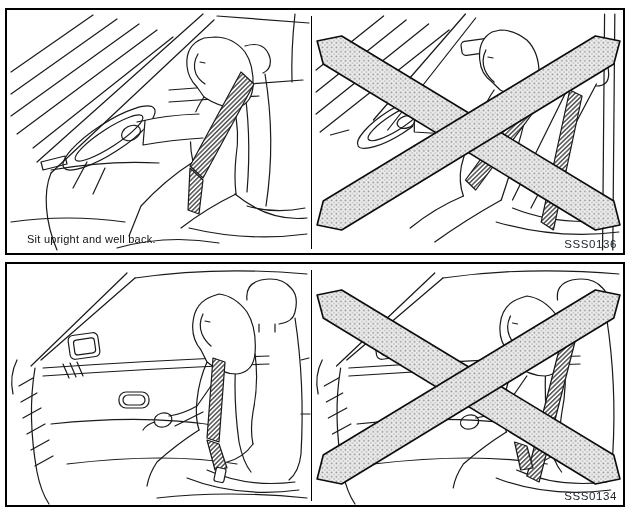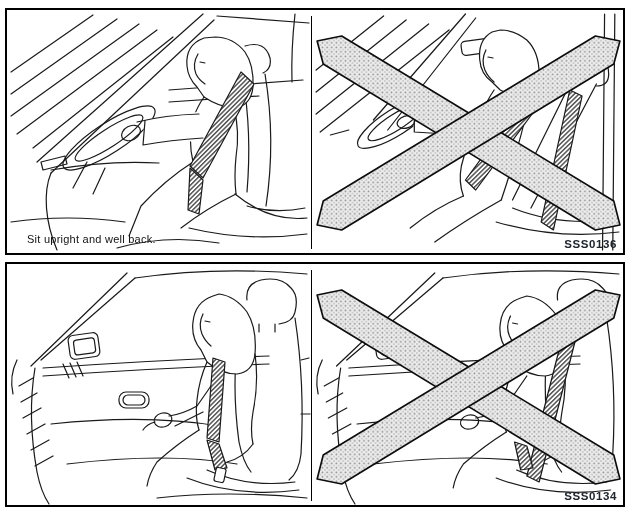--- a/index.html
+++ b/index.html
@@ -7,21 +7,21 @@
   .page{position:relative;width:633px;height:516px;background:#fff;overflow:hidden;}
   .panel{position:absolute;left:5px;width:616px;border:2px solid #000;background:#fff;display:flex;}
   .panel-top{top:8px;height:243px;}
   .panel-bottom{top:262px;height:241px;}
   .half{position:relative;overflow:hidden;}
   .half.left{width:304px;flex:none;}
   .half.right{flex:1;}
   .divider{width:1px;background:#000;margin:6px 0 4px 0;}
   svg.scene{position:absolute;left:0;top:0;width:100%;height:100%;display:block;}
   .caption{position:absolute;left:20px;bottom:8px;font-size:11px;letter-spacing:.25px;color:#111;white-space:nowrap;}
-  .code{position:absolute;right:6px;bottom:3px;font-size:11.5px;font-weight:700;letter-spacing:.6px;color:#20262e;white-space:nowrap;}
+  .code{position:absolute;right:6px;bottom:3px;font-size:11.5px;font-weight:400;letter-spacing:.6px;color:#20262e;white-space:nowrap;}
 </style>
 </head>
 <body>
 
 <div class="page">
 
   <section class="panel panel-top">
 
     <div class="half left">
       <svg class="scene" viewBox="0 0 304 243" preserveAspectRatio="none">

